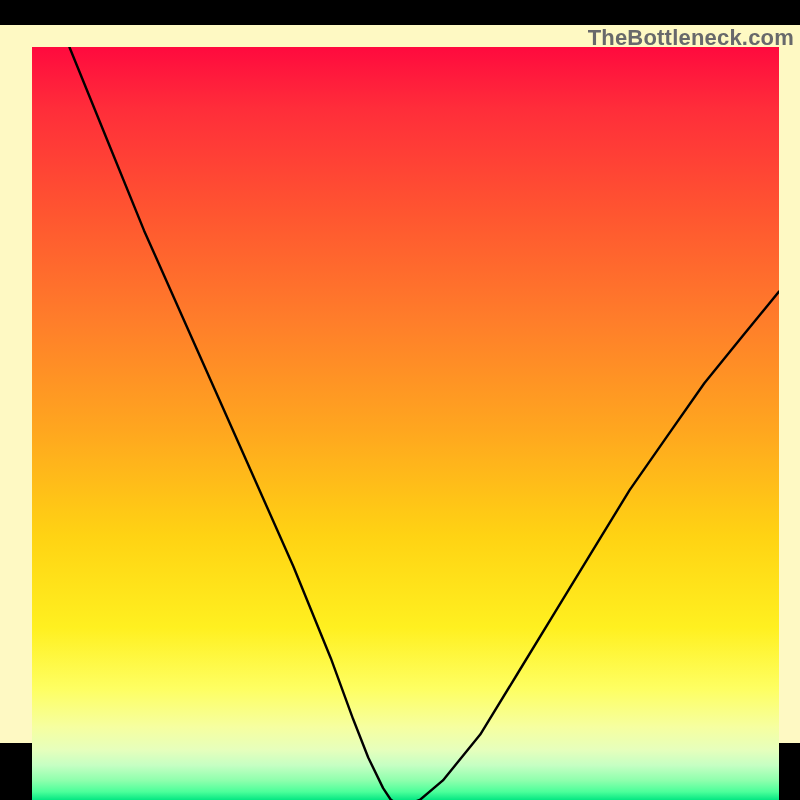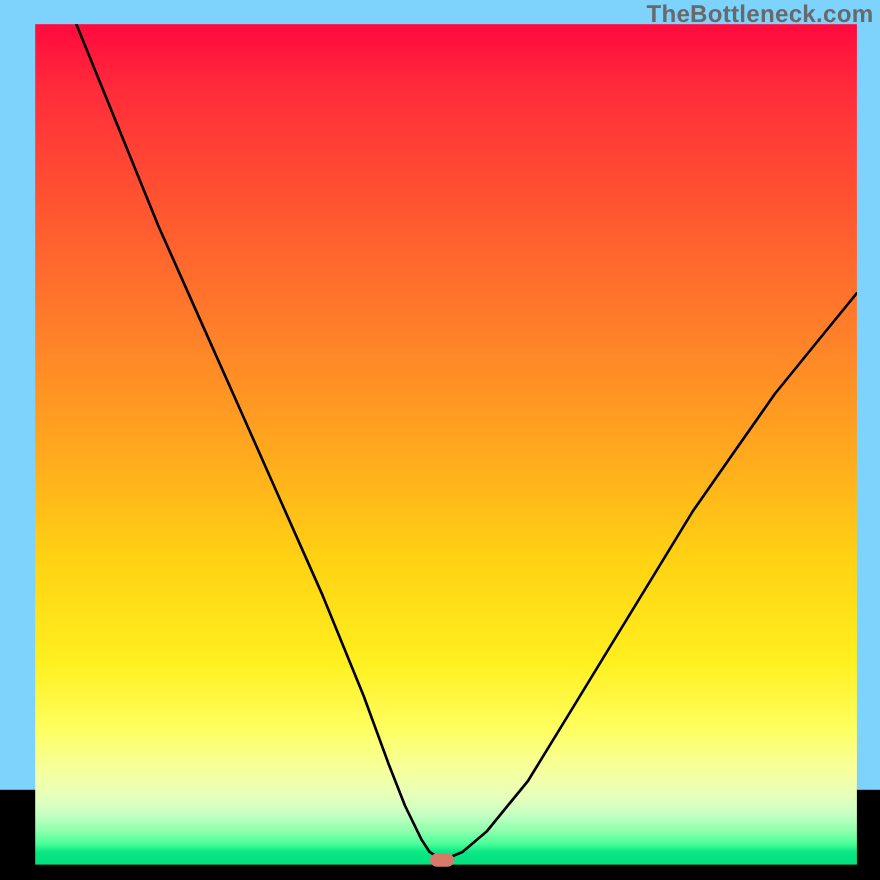--- a/index.html
+++ b/index.html
@@ -8,21 +8,22 @@
     width: 800px;
     height: 800px;
     background: #000;
     overflow: hidden;
     font-family: Arial, Helvetica, sans-serif;
   }
   .frame {
     position: relative;
     width: 800px;
     height: 718px;
-    background: #7dd3fc;
+    background: #fef9c3;
+    margin-top: 25px;
   }
   .watermark {
     position: absolute;
     top: 0;
     right: 6px;
     font-size: 22px;
     font-weight: 600;
     color: #68696b;
     letter-spacing: 0.2px;
     user-select: none;

